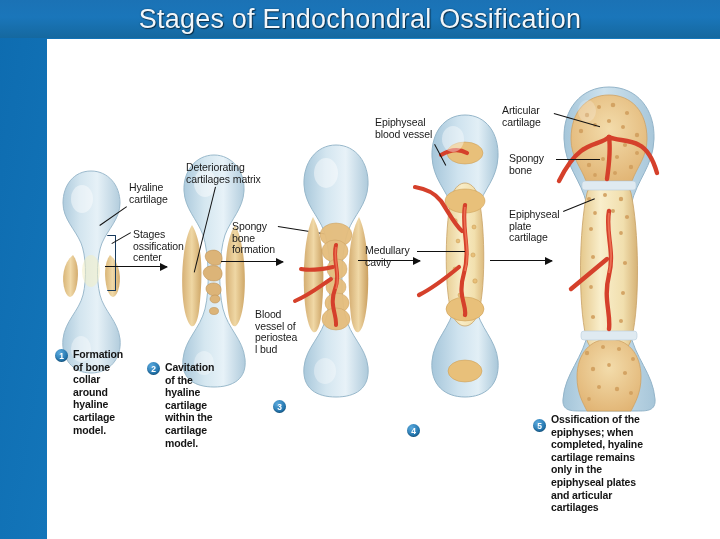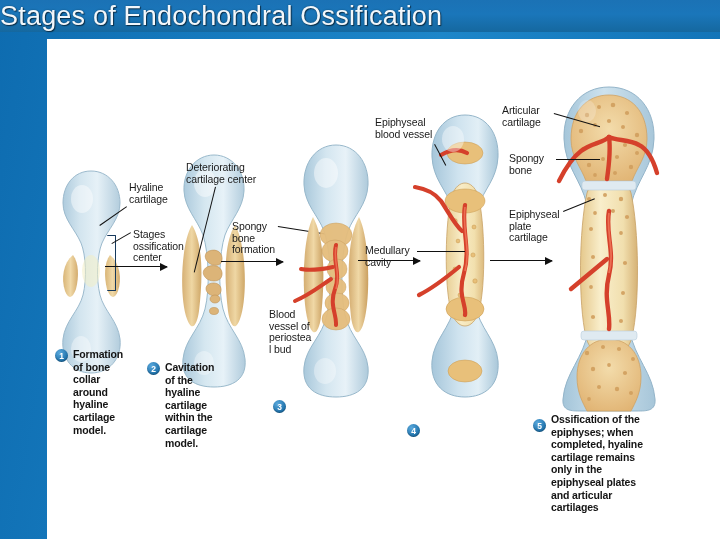--- a/index.html
+++ b/index.html
@@ -3,22 +3,22 @@
 <meta charset="utf-8">
 <style>
   html,body{margin:0;padding:0;}
   body{
     width:720px;height:539px;overflow:hidden;
     font-family:"Liberation Sans",sans-serif;
     background:linear-gradient(100deg,#0e6cb0 0%,#1579bd 25%,#1d86c9 55%,#0f6fb3 100%);
     position:relative;
   }
   #titlebar{
-    position:absolute;left:0;top:0;width:720px;height:32px;
-    display:flex;align-items:center;
+    position:absolute;left:0;top:0;width:720px;height:38px;
+    display:flex;align-items:center;justify-content:center;
     background:linear-gradient(180deg,#1b72b5 0%,#1a76ba 45%,#15689f 100%);
   }
   #title{
     color:#f2f7fb;font-size:27px;font-weight:400;letter-spacing:.2px;
     text-shadow:1px 1px 1px rgba(0,0,0,.55), 0 0 2px rgba(0,0,0,.35);
     white-space:nowrap;
   }
   #canvas{
     position:absolute;left:47px;top:39px;width:673px;height:500px;
     background:#ffffff;overflow:hidden;
@@ -128,21 +128,21 @@
       <g fill="#dcb478" stroke="#c09256" stroke-width=".6">
         <path d="M50 104 c8-3 14 2 13 9 -1 7-9 6-13 3 -5-4-5-10 0-12 Z"></path>
         <path d="M48 120 c9-4 16 1 15 8 -1 7-10 7-15 4 -5-4-5-9 0-12 Z"></path>
         <path d="M50 137 c7-3 13 1 12 7 -1 6-8 6-12 3 -4-3-4-8 0-10 Z"></path>
         <ellipse cx="56" cy="152" rx="5" ry="4"></ellipse>
         <ellipse cx="55" cy="164" rx="4.5" ry="3.5"></ellipse>
       </g>
     </svg>
   </div>
   <div class="lbl" style="left:139px;top:123px;">Deteriorating
-cartilage center</div>
+cartilages matrix</div>
   <div class="leader" style="left:169px;top:148px;width:88px;transform:rotate(104deg);"></div>
   <div class="lbl" style="left:185px;top:182px;">Spongy
 bone
 formation</div>
   <div class="leader" style="left:231px;top:187px;width:56px;transform:rotate(9deg);"></div>
 
   <div class="num" style="left:100px;top:323px;">2</div>
   <div class="cap" style="left:118px;top:322px;width:82px;">Cavitation
 of the
 hyaline
@@ -184,21 +184,21 @@
         <ellipse cx="57" cy="180" rx="14" ry="11"></ellipse>
       </g>
       <g fill="none" stroke="#d5402b" stroke-width="4" stroke-linecap="round">
         <path d="M57 106 C53 122 62 134 56 150 C50 166 58 176 57 186"></path>
         <path d="M52 140 C40 148 30 156 16 162"></path>
         <path d="M54 128 C44 130 34 132 22 130"></path>
       </g>
       <path d="M57 108 C54 124 62 134 57 150" fill="none" stroke="#eb6a4e" stroke-width="1.6"></path>
     </svg>
   </div>
-  <div class="lbl" style="left:222px;top:270px;">Blood
+  <div class="lbl" style="left:208px;top:270px;">Blood
 vessel of
 periostea
 l bud</div>
 
   <div class="num" style="left:226px;top:361px;">3</div>
 
   <div class="arrow" style="left:311px;top:221px;width:62px;"></div>
 
   <div style="position:absolute;left:358px;top:70px;">
     <svg width="125" height="295" viewBox="0 0 125 295">

